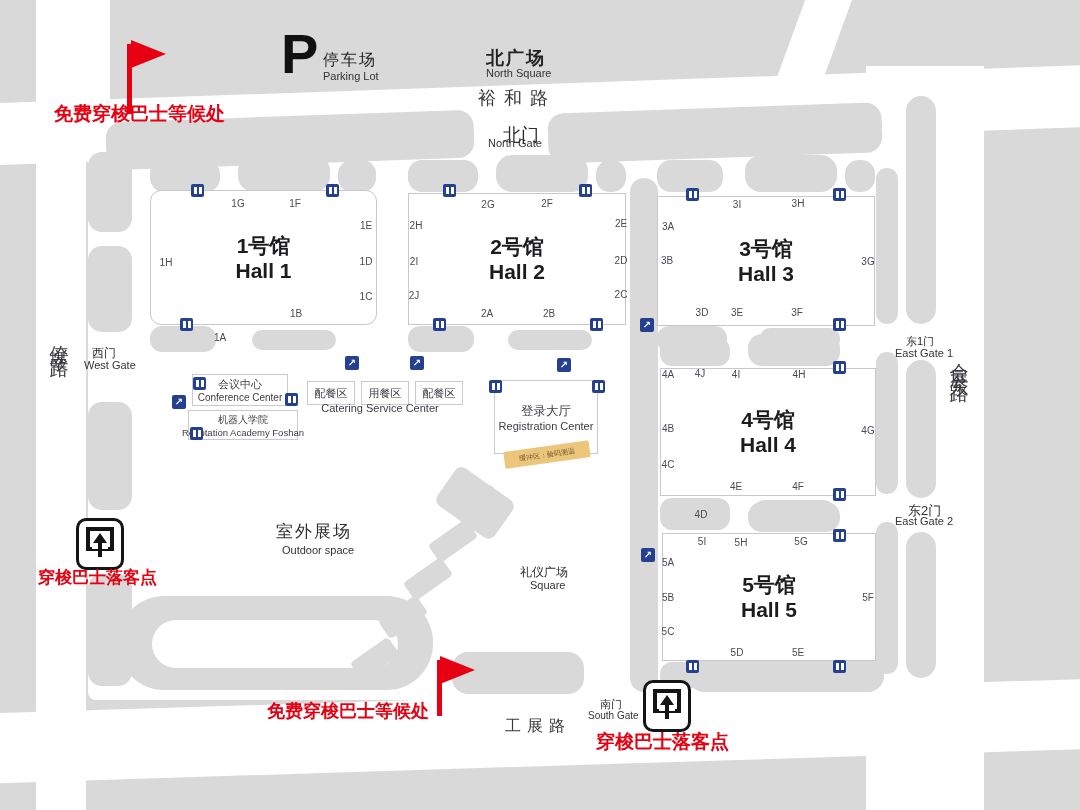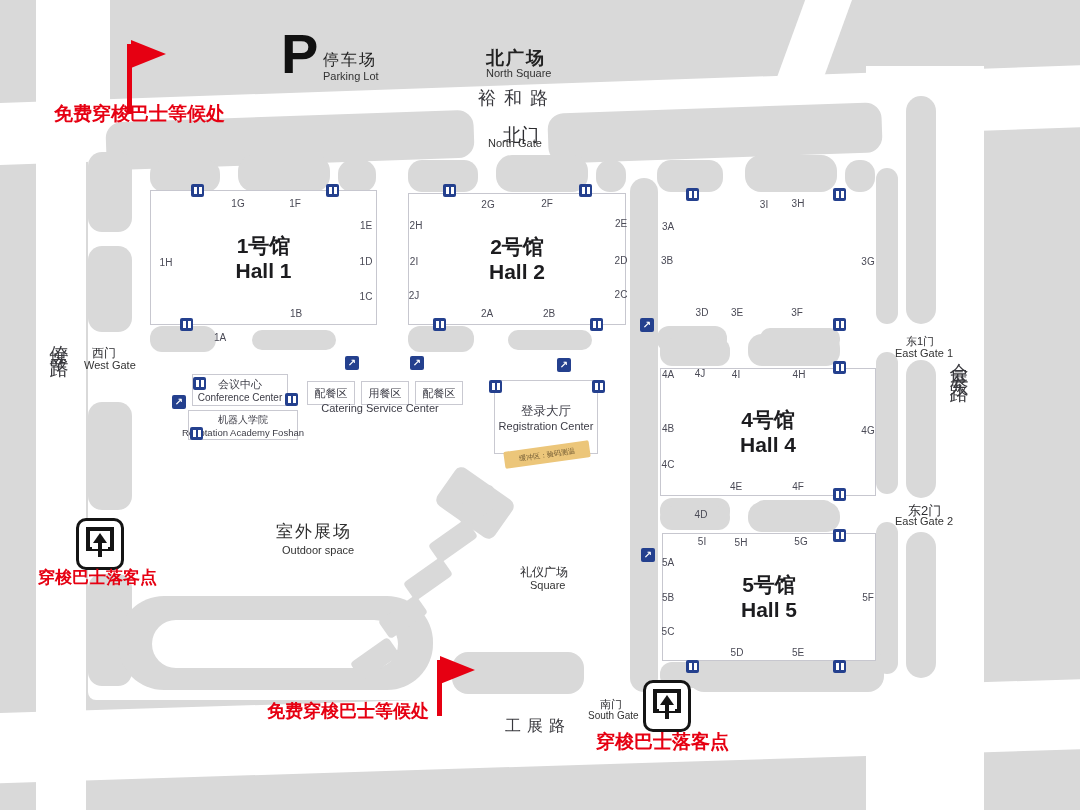--- a/index.html
+++ b/index.html
@@ -171,21 +171,21 @@
   <div class="lbl" style="left:600px;top:697px;font-size:11px;color:#2c2c30;">南门</div>
   <div class="lbl" style="left:588px;top:710px;font-size:10px;color:#333;">South Gate</div>
   <div class="dropoff" style="left:643px;top:680px;">
     <div class="br"></div>
       <div class="notch"></div>
       <div class="ah"></div>
       <div class="as"></div>
   </div>
   <div class="red-label" style="left:596px;top:729px;font-size:19px;">穿梭巴士落客点</div>
 
-<div class="hall" style="left: 150px; top: 190px; width: 225px; height: 133px;">
+<div class="hall" style="left: 150px; top: 190px; width: 225px; height: 133px; border-radius: 11px;">
       <div class="t">1号馆</div>
       <div class="t">Hall 1</div>
     </div>
     <div class="gate" style="left: 238px; top: 203px;">1G</div>
     <div class="gate" style="left: 295px; top: 203px;">1F</div>
     <div class="gate" style="left: 366px; top: 225px;">1E</div>
     <div class="gate" style="left: 366px; top: 261px;">1D</div>
     <div class="gate" style="left: 366px; top: 296px;">1C</div>
     <div class="gate" style="left: 166px; top: 262px;">1H</div>
     <div class="gate" style="left: 220px; top: 313px; margin-top: 24px;">1A</div>
@@ -197,21 +197,25 @@
     <div class="gate" style="left: 488px; top: 204px;">2G</div>
     <div class="gate" style="left: 547px; top: 203px;">2F</div>
     <div class="gate" style="left: 621px; top: 223px;">2E</div>
     <div class="gate" style="left: 621px; top: 260px;">2D</div>
     <div class="gate" style="left: 621px; top: 294px;">2C</div>
     <div class="gate" style="left: 416px; top: 225px;">2H</div>
     <div class="gate" style="left: 414px; top: 261px;">2I</div>
     <div class="gate" style="left: 414px; top: 295px;">2J</div>
     <div class="gate" style="left: 487px; top: 313px;">2A</div>
     <div class="gate" style="left: 549px; top: 313px;">2B</div>
-    <div class="gate" style="left: 737px; top: 204px; margin-left: 27px;">3I</div>
+    <div class="hall" style="left: 657px; top: 196px; width: 216px; height: 128px;">
+      <div class="t">3号馆</div>
+      <div class="t">Hall 3</div>
+    </div>
+    <div class="gate" style="left: 737px; top: 204px;">3I</div>
     <div class="gate" style="left: 798px; top: 203px;">3H</div>
     <div class="gate" style="left: 668px; top: 226px;">3A</div>
     <div class="gate" style="left: 667px; top: 260px;">3B</div>
     <div class="gate" style="left: 868px; top: 261px;">3G</div>
     <div class="gate" style="left: 702px; top: 312px;">3D</div>
     <div class="gate" style="left: 737px; top: 312px;">3E</div>
     <div class="gate" style="left: 797px; top: 312px;">3F</div>
     <div class="hall" style="left: 660px; top: 368px; width: 214px; height: 126px;">
       <div class="t">4号馆</div>
       <div class="t">Hall 4</div>

